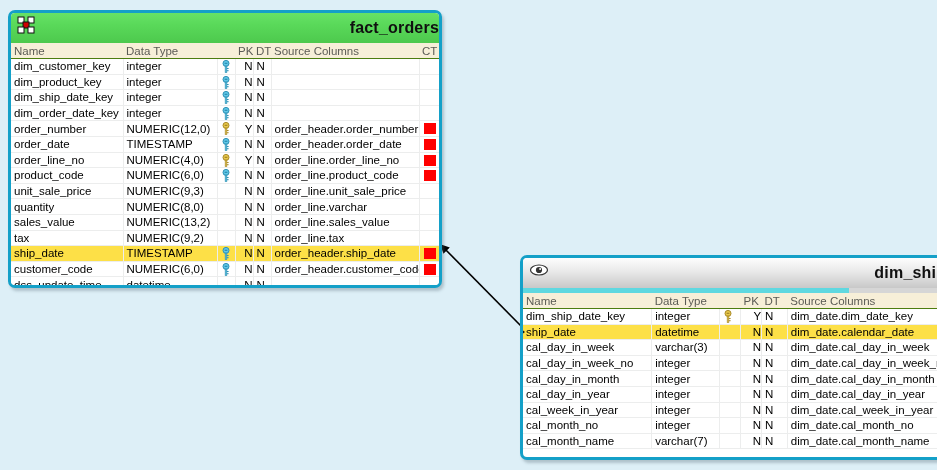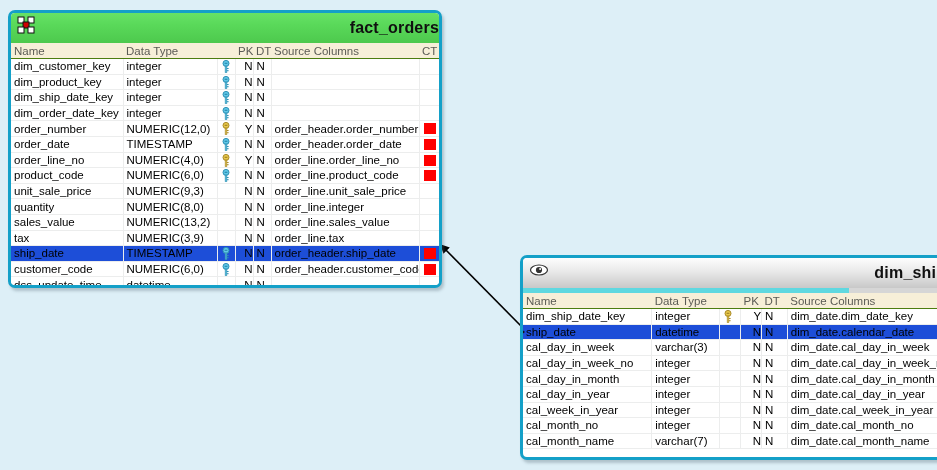--- a/index.html
+++ b/index.html
@@ -138,21 +138,21 @@
     padding: 0 0 0 3px;
     border-bottom: 1px solid #eceded;
     border-right: 1px solid #eceded;
     color: #000;
     white-space: nowrap;
     overflow: hidden;
     font-size: 11.5px;
     background: #fff;
   }
   table.grid tr.selected td {
-    background: #1d4ed8;
+    background: #fde047;
   }
   td.c-pk, th.c-pk { text-align: right; padding-right: 2px; }
   td.c-dt, th.c-dt { text-align: left; padding-left: 4px; }
   td.c-key { padding: 0; position: relative; border-right: none; }
   td.c-ct  { padding: 0; position: relative; }
   th.c-ct  { text-align: left; padding-left: 3px; }
 
   .keyicon {
     position: absolute;
     left: 3px;
@@ -395,35 +395,35 @@
             <td class="c-dt">N</td>
             <td>order_line.unit_sale_price</td>
             <td class="c-ct"></td>
           </tr>
           <tr>
             <td class="c-name">quantity</td>
             <td>NUMERIC(8,0)</td>
             <td class="c-key"></td>
             <td class="c-pk">N</td>
             <td class="c-dt">N</td>
-            <td>order_line.integer</td>
+            <td>order_line.varchar</td>
             <td class="c-ct"></td>
           </tr>
           <tr>
             <td class="c-name">sales_value</td>
             <td>NUMERIC(13,2)</td>
             <td class="c-key"></td>
             <td class="c-pk">N</td>
             <td class="c-dt">N</td>
             <td>order_line.sales_value</td>
             <td class="c-ct"></td>
           </tr>
           <tr>
             <td class="c-name">tax</td>
-            <td>NUMERIC(3,9)</td>
+            <td>NUMERIC(9,2)</td>
             <td class="c-key"></td>
             <td class="c-pk">N</td>
             <td class="c-dt">N</td>
             <td>order_line.tax</td>
             <td class="c-ct"></td>
           </tr>
           <tr class="selected">
             <td class="c-name">ship_date</td>
             <td>TIMESTAMP</td>
             <td class="c-key">

